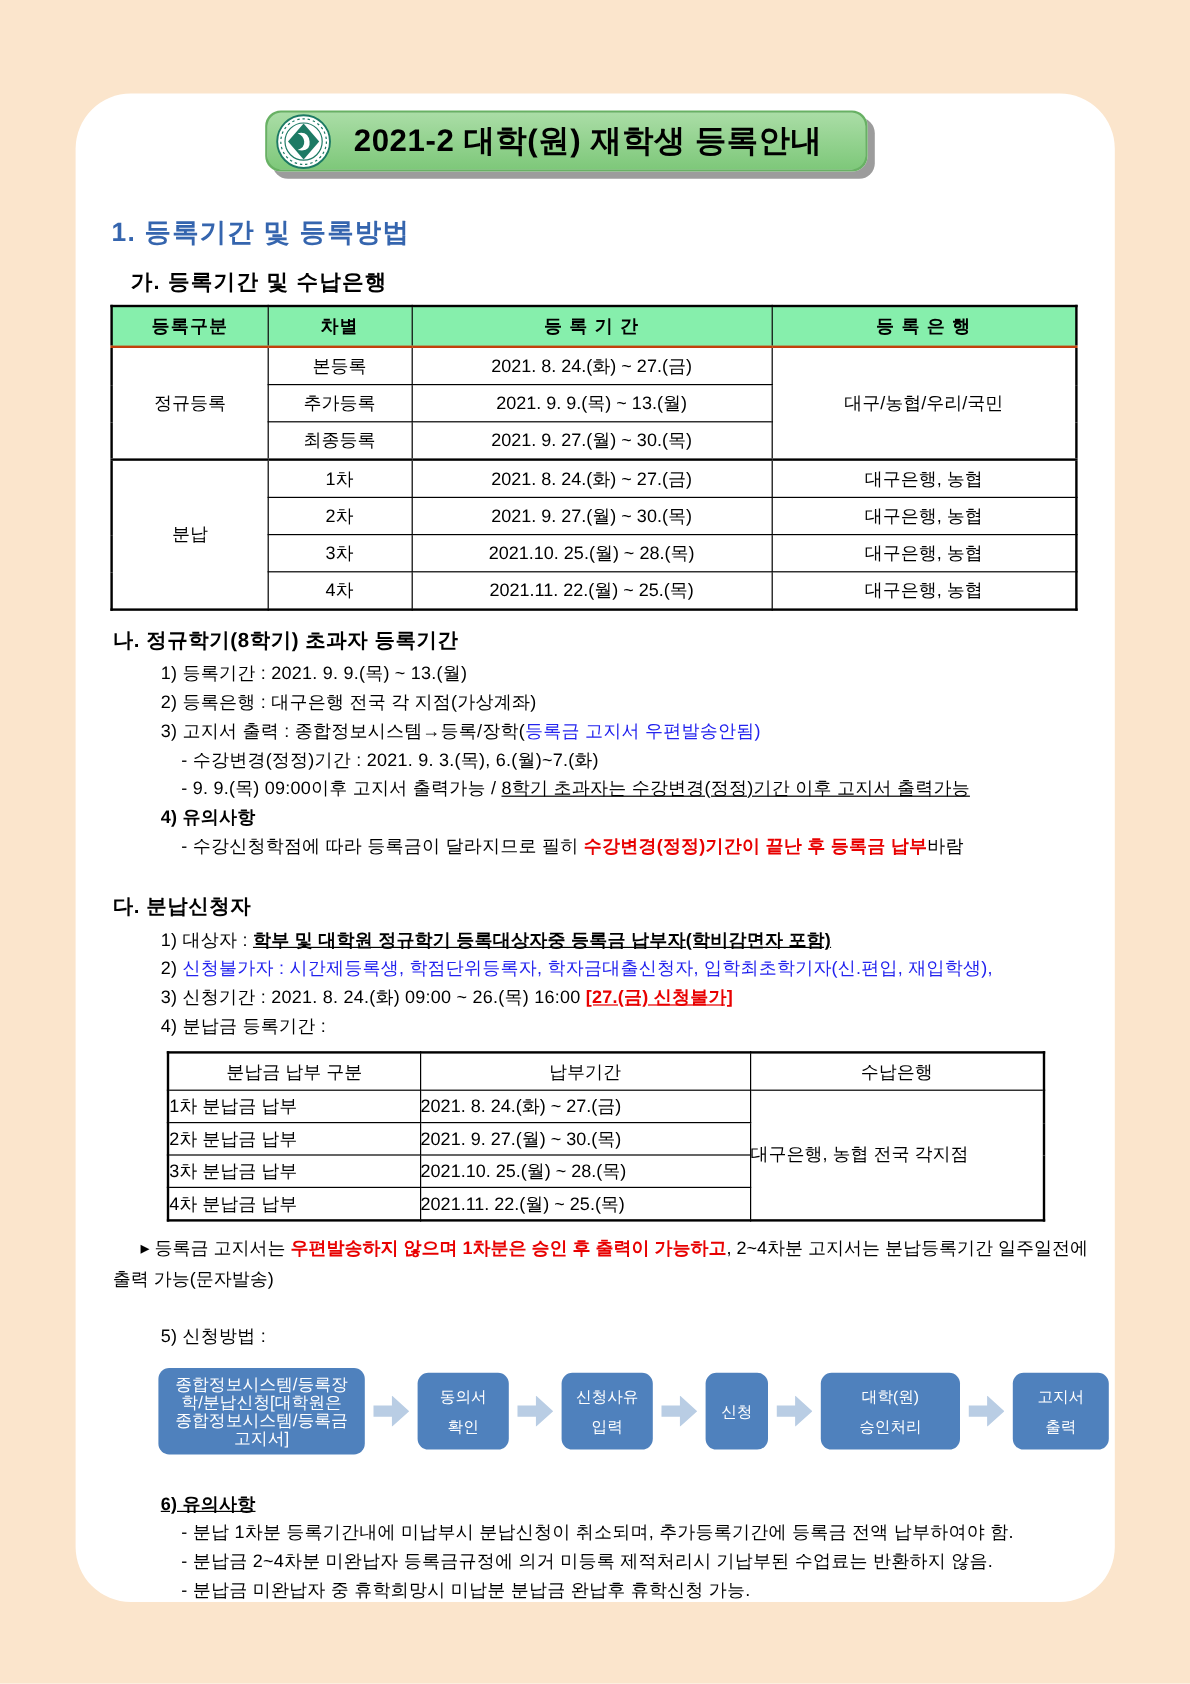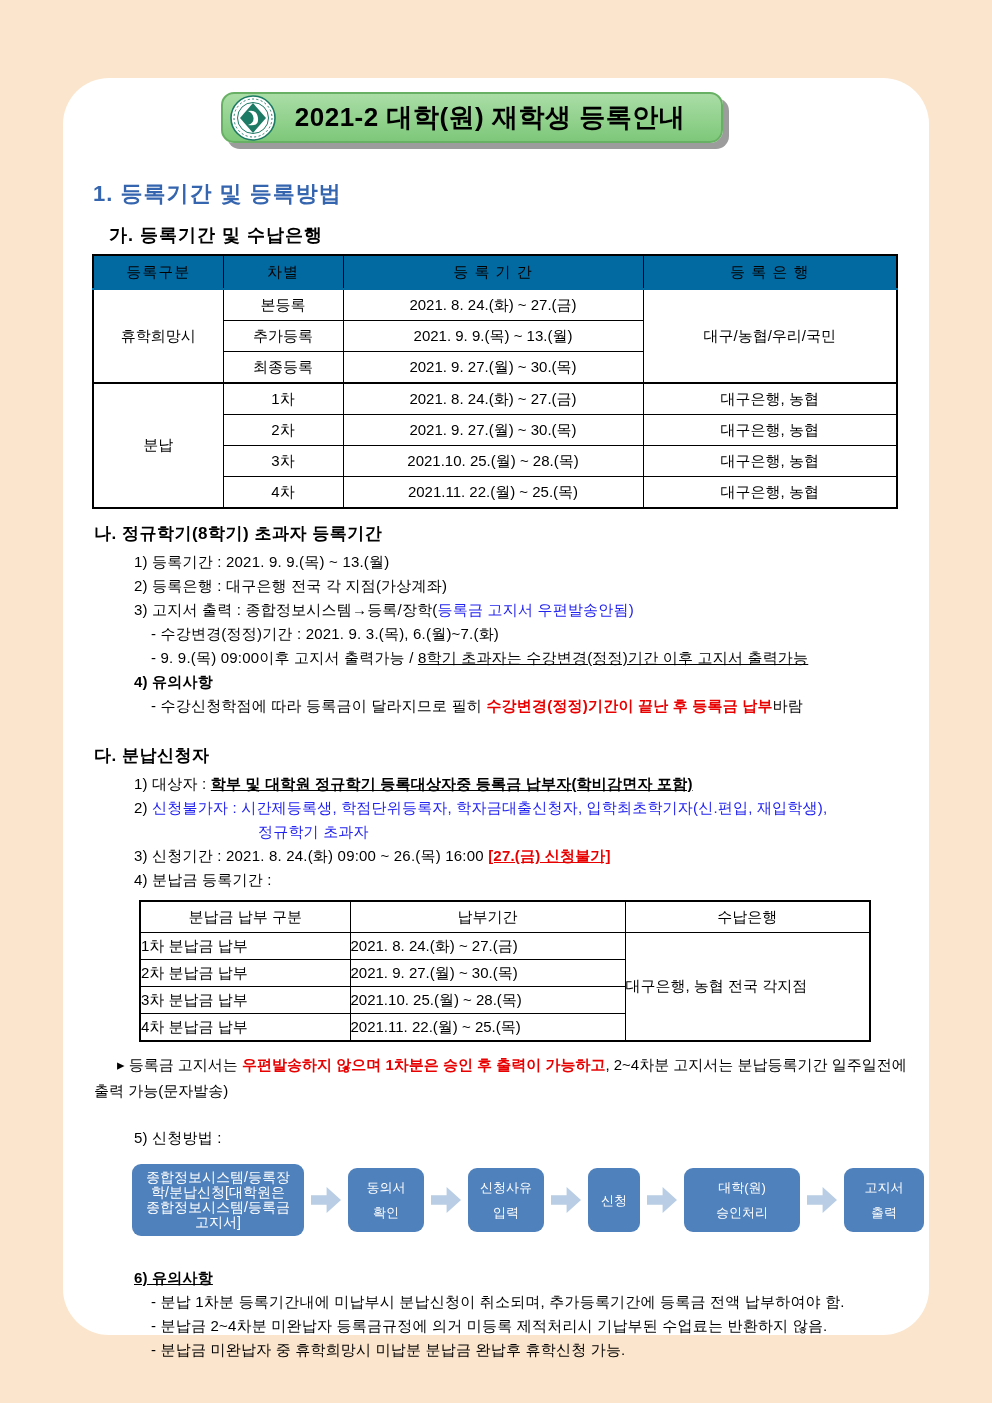--- a/index.html
+++ b/index.html
@@ -30,21 +30,21 @@
   .banner-title { font-size:26px; font-weight:bold; letter-spacing:0.5px; padding-left:36px; }
   .logo { position:absolute; left:7px; top:1px; width:46px; height:46px; }
   
   .h-main { margin:36px 0 0 30px; font-size:22px; font-weight:bold; color:#3565ae; letter-spacing:1px; }
   .h-sub-a { margin:14px 0 7px 46px; font-size:18px; font-weight:bold; letter-spacing:1px; }
   .sec-head { margin:13px 0 5px 31px; font-size:17px; font-weight:bold; letter-spacing:0.5px; }
   
   table { border-collapse:collapse; table-layout:fixed; }
   .t1 { margin-left:29px; width:804px; border:2px solid #000; }
   .t1 th, .t1 td { border:1px solid #000; text-align:center; font-size:15px; padding:0; }
-  .t1 th { background:#0369a1; height:32px; font-weight:normal; border-bottom:2px solid #0369a1; letter-spacing:1px; }
+  .t1 th { background:#86efac; height:32px; font-weight:bold; border-bottom:2px solid #c2410c; letter-spacing:1px; }
   .t1 td { height:30px; }
   .grp-top td { border-top:2px solid #000; }
   .t2 { margin:8px 0 0 76px; width:730px; border:2px solid #000; }
   .t2 th, .t2 td { border:1px solid #000; font-size:15px; font-weight:normal; padding:0; }
   .t2 th { height:30px; }
   .t2 td { height:26px; }
   
   .line { margin-left:71px; font-size:15px; line-height:24px; letter-spacing:0.2px; }
   .line.sub { margin-left:88px; }
   .line.sub2 { margin-left:195px; }
@@ -103,21 +103,21 @@
         <col style="width:254px">
       </colgroup>
     <tbody>
         <tr>
       <th>등록구분</th>
       <th>차별</th>
       <th>등 록 기 간</th>
       <th>등 록 은 행</th>
     </tr>
     <tr>
-      <td rowspan="3">휴학희망시</td>
+      <td rowspan="3">정규등록</td>
       <td>본등록</td>
       <td>2021. 8. 24.(화) ~ 27.(금)</td>
       <td rowspan="3">대구/농협/우리/국민</td>
     </tr>
     <tr>
       <td>추가등록</td>
       <td>2021. 9. 9.(목) ~ 13.(월)</td>
     </tr>
     <tr>
       <td>최종등록</td>
@@ -152,21 +152,20 @@
   <div class="line">2) 등록은행 : 대구은행 전국 각 지점(가상계좌)</div>
   <div class="line"><span>3) 고지서 출력 : 종합정보시스템→등록/장학(</span><span class="blue">등록금 고지서 우편발송안됨)</span></div>
   <div class="line sub">- 수강변경(정정)기간 : 2021. 9. 3.(목), 6.(월)~7.(화)</div>
   <div class="line sub"><span>- 9. 9.(목) 09:00이후 고지서 출력가능 / </span><span class="u">8학기 초과자는 수강변경(정정)기간 이후 고지서 출력가능</span></div>
   <div class="line b">4) 유의사항</div>
   <div class="line sub"><span>- 수강신청학점에 따라 등록금이 달라지므로 필히 </span><span class="red">수강변경(정정)기간이 끝난 후 등록금 납부</span><span>바람</span></div>
 
   <div class="sec-head gap-c">다. 분납신청자</div>
   <div class="line"><span>1) 대상자 : </span><span class="u b">학부 및 대학원 정규학기 등록대상자중 등록금 납부자(학비감면자 포함)</span></div>
   <div class="line"><span>2) </span><span class="blue">신청불가자 : 시간제등록생, 학점단위등록자, 학자금대출신청자, 입학최초학기자(신.편입, 재입학생),</span></div>
-  <div class="line sub2 blue">정규학기 초과자</div>
   <div class="line"><span>3) 신청기간 : 2021. 8. 24.(화) 09:00 ~ 26.(목) 16:00 </span><span class="red u">[27.(금) 신청불가]</span></div>
   <div class="line">4) 분납금 등록기간 :</div>
 
   <table class="t2">
     <colgroup>
         <col style="width:210px">
         <col style="width:275px">
         <col style="width:245px">
       </colgroup>
     <tbody>

